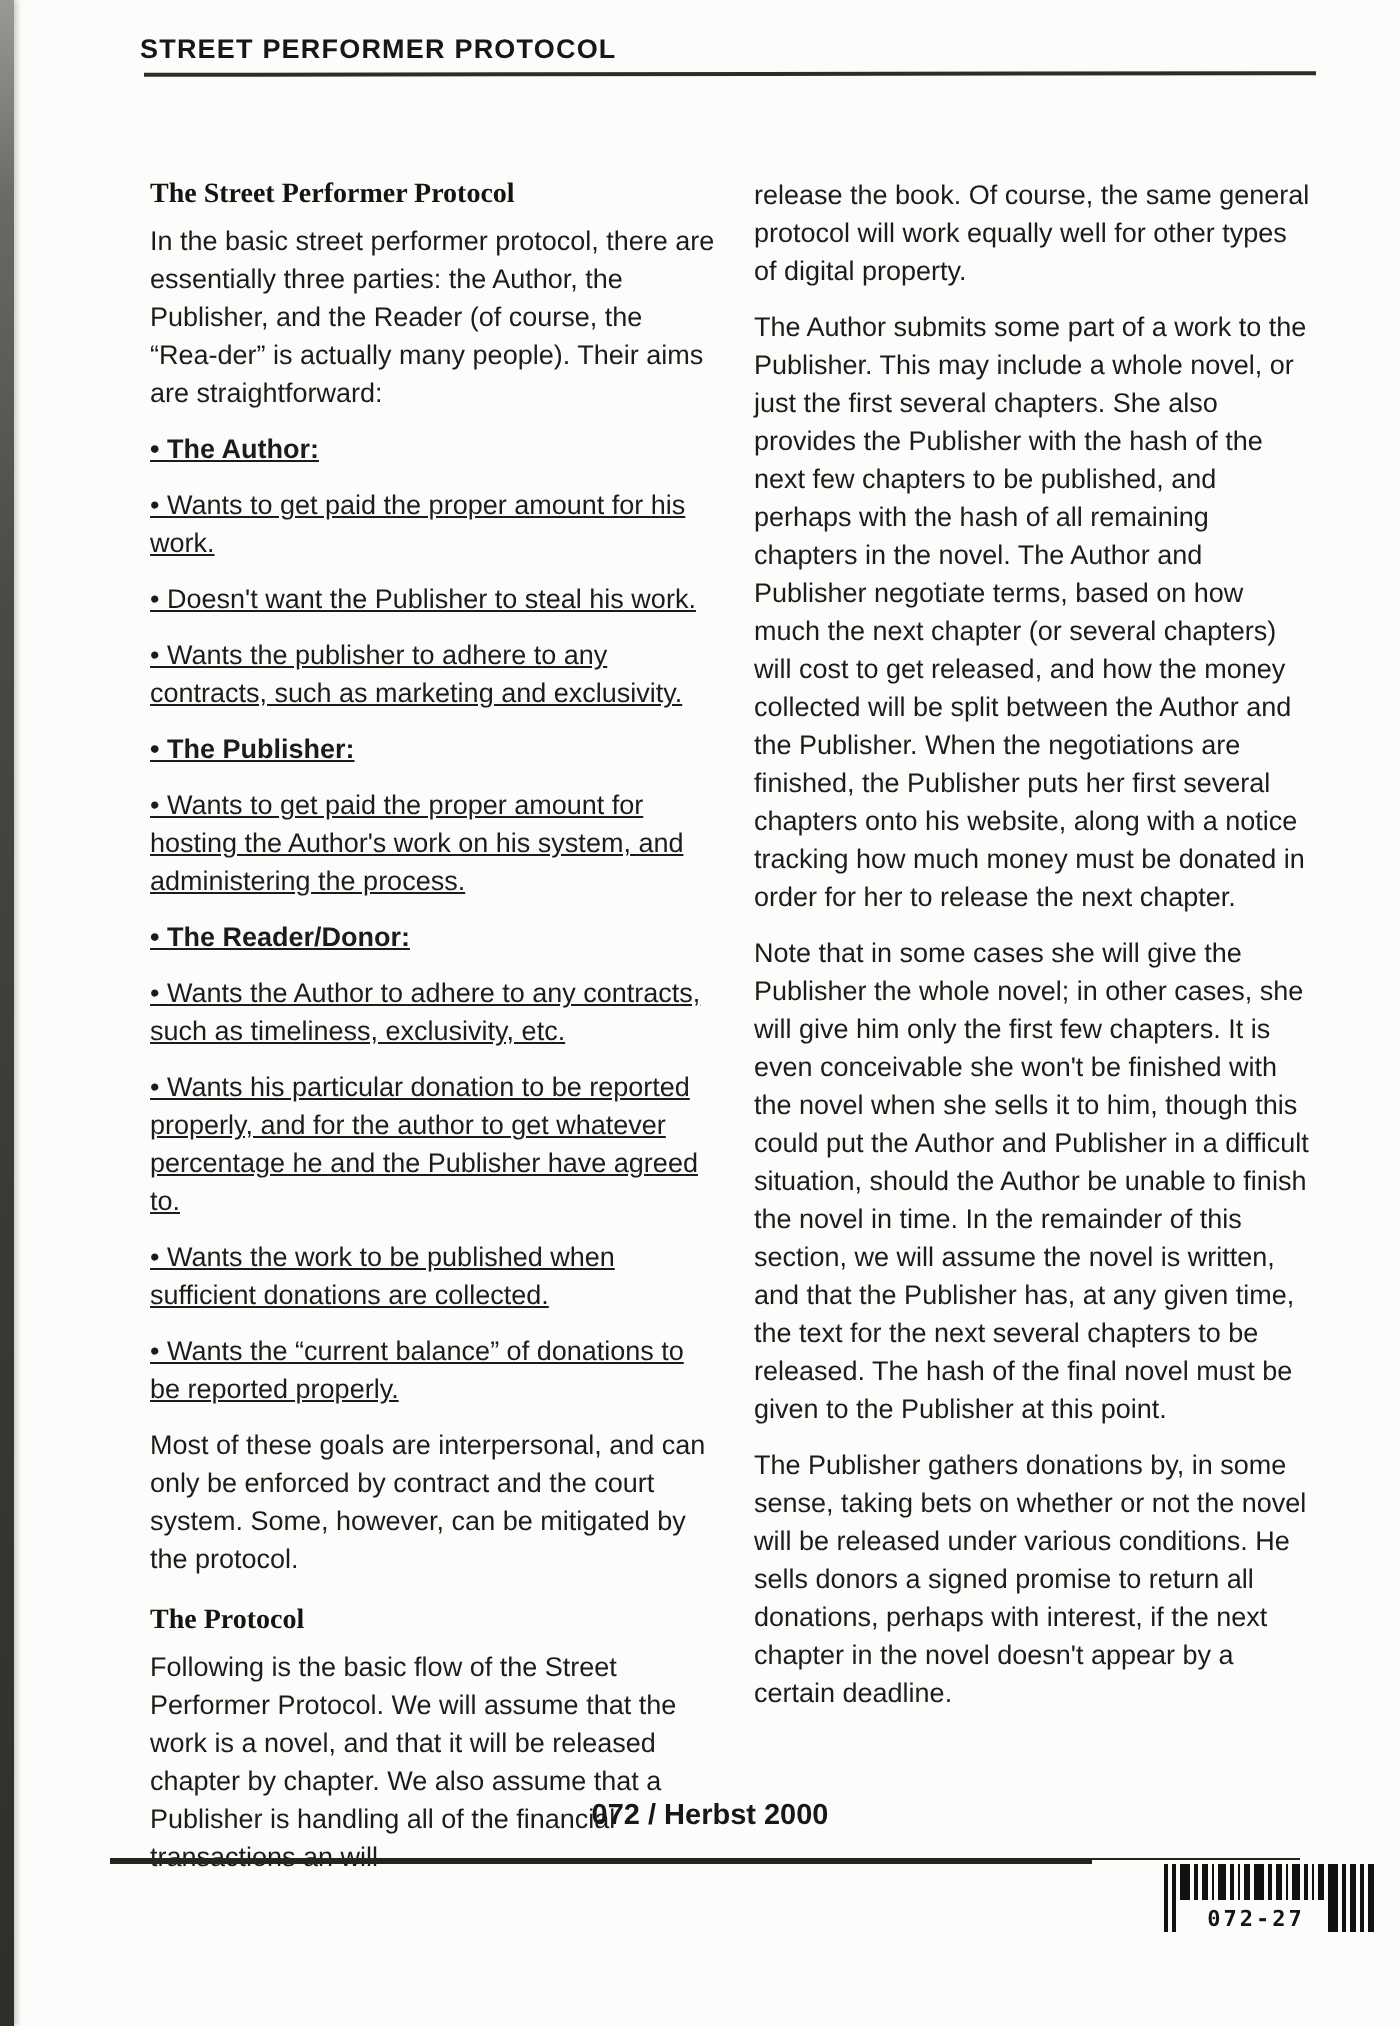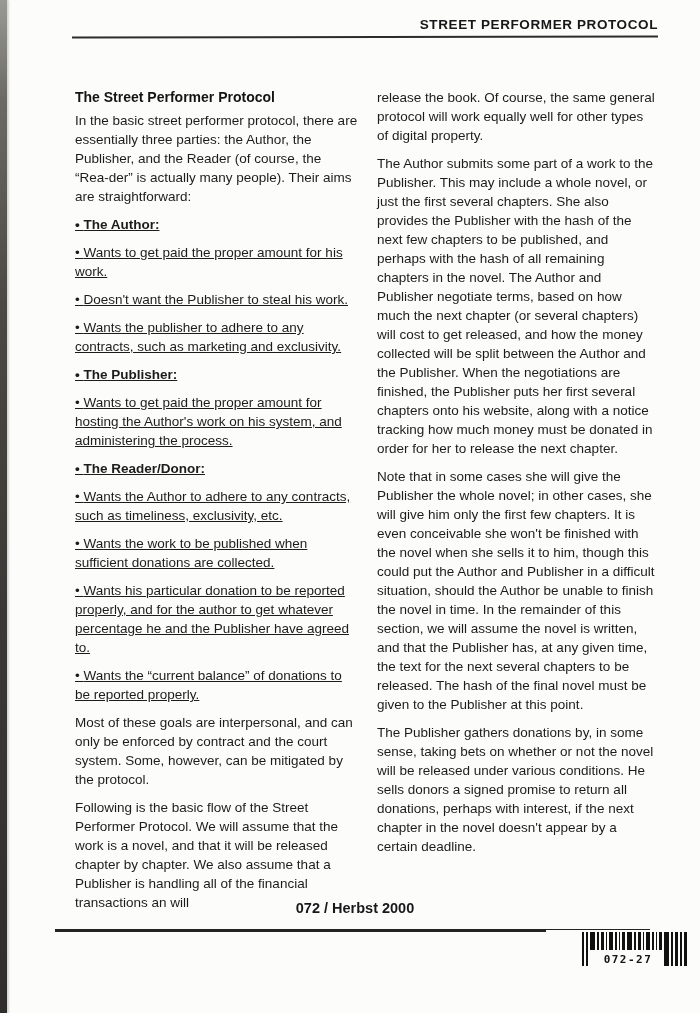--- a/index.html
+++ b/index.html
@@ -18,33 +18,33 @@
   }
   
   .scan-edge{
     position:absolute; top:0; left:684; width:7px; height:1013px;
     background:linear-gradient(to bottom,#9a9a94 0%, #6a6963 10%, #4a4944 30%, #3a3935 60%, #2f2e2a 100%);
     box-shadow:-2px 0 3px rgba(120,120,110,.45), 2px 0 2px rgba(160,160,150,.4);
   }
   
   .header-title{
     position:absolute; top:17px; left:70px; width:588px;
-    text-align:right; font-weight:bold; font-size:13.5px;
+    text-align:left; font-weight:bold; font-size:13.5px;
     letter-spacing:.6px; color:#17171a;
   }
   .header-rule{
     position:absolute; top:36px; left:72px; width:586px; height:2px;
     background:#2c2c28; transform:rotate(-.08deg);
   }
   
   .col{ position:absolute; top:88px; font-size:13.5px; line-height:19px; }
   .col-left{ left:75px; width:283px; }
   .col-right{ left:377px; width:278px; }
   .col h3{
-    font-size:14px; line-height:19px; margin:12px 0 4px 0; font-weight:bold; color:#141412;
+    font-size:14px; line-height:19px; margin:12px 0 4px 0; font-weight:bold; color:#141412;font-family:Liberation Serif, serif;
   }
   .col h3:first-child{ margin-top:0; }
   .col p{ margin:0 0 9px 0; }
   .bullet{ margin:0 0 9px 0;text-decoration:underline; }
   .bullet::before{ content:"\2022\00a0"; }
   .bullet.bold{ font-weight:bold; }
   
   .footer-rule{
     position:absolute; top:929px; left:55px; width:595px; height:2.5px;
     background:#242420;
@@ -77,24 +77,25 @@
     <h3>The Street Performer Protocol</h3>
     <p>In the basic street performer protocol, there are essentially three parties: the Author, the Publisher, and the Reader (of course, the “Rea-der” is actually many people).  Their aims are straightforward:</p>
     <p class="bullet bold">The Author:</p>
     <p class="bullet">Wants to get paid the proper amount for his work.</p>
     <p class="bullet">Doesn't want the Publisher to steal his work.</p>
     <p class="bullet">Wants the publisher to adhere to any contracts, such as marketing and exclusivity.</p>
     <p class="bullet bold">The Publisher:</p>
     <p class="bullet">Wants to get paid the proper amount for hosting the Author's work on his system, and administering the process.</p>
     <p class="bullet bold">The Reader/Donor:</p>
     <p class="bullet">Wants the Author to adhere to any contracts, such as timeliness, exclusivity, etc.</p>
+    <p class="bullet">Wants his particular donation to be reported properly, and for the author to get whatever percentage he and the Publisher have agreed to.</p>
     <p class="bullet">Wants the work to be published when sufficient donations are collected.</p>
-    <p class="bullet">Wants his particular donation to be reported properly, and for the author to get whatever percentage he and the Publisher have agreed to.</p>
     <p class="bullet">Wants the “current balance” of donations to be reported properly.</p>
     <p>Most of these goals are interpersonal, and can only be enforced by contract and the court system.  Some, however, can be mitigated by the protocol.</p>
+    <h3>The Protocol</h3>
     <p>Following is the basic flow of the Street Performer Protocol.  We will assume that the work is a novel, and that it will be released chapter by chapter.  We also assume that a Publisher is handling all of the financial transactions an will</p>
   </div>
 
   <div class="col col-right">
     <p>release the book.  Of course, the same general protocol will work equally well for other types of digital property.</p>
     <p>The Author submits some part of a work to the Publisher. This may include a whole novel, or just the first several chapters.  She also provides the Publisher with the hash of the next few chapters to be published, and perhaps with the hash of all remaining chapters in the novel.  The Author and Publisher negotiate terms, based on how much the next chapter (or several chapters) will cost to get released, and how the money collected will be split between the Author and the Publisher.  When the negotiations are finished, the Publisher puts her first several chapters onto his website, along with a notice tracking how much money must be donated in order for her to release the next chapter.</p>
     <p>Note that in some cases she will give the Publisher the whole novel; in other cases, she will give him only the first few chapters.  It is even conceivable she won't be finished with the novel when she sells it to him, though this could put the Author and Publisher in a difficult situation, should the Author be unable to finish the novel in time.  In the remainder of this section, we will assume the novel is written, and that the Publisher has, at any given time, the text for the next several chapters to be released.  The hash of the final novel must be given to the Publisher at this point.</p>
     <p>The Publisher gathers donations by, in some sense, taking bets on whether or not the novel will be released under various conditions.  He sells donors a signed promise to return all donations, perhaps with interest, if the next chapter in the novel doesn't appear by a certain deadline.</p>
   </div>
 

